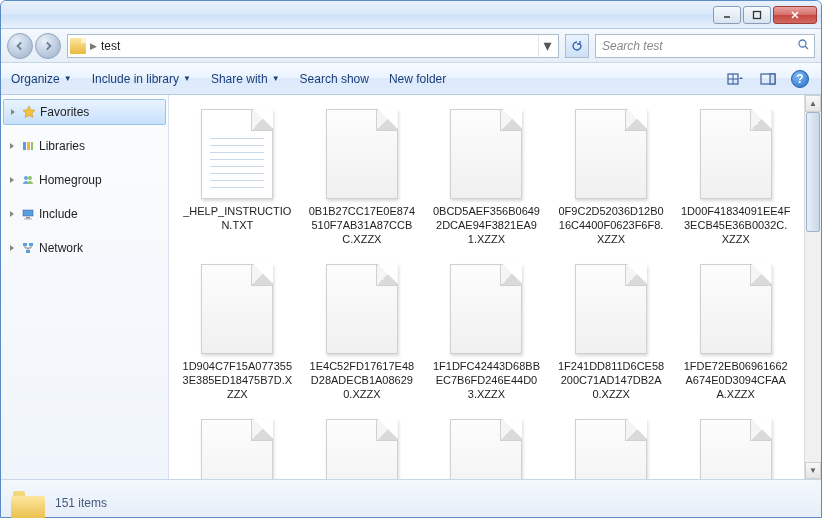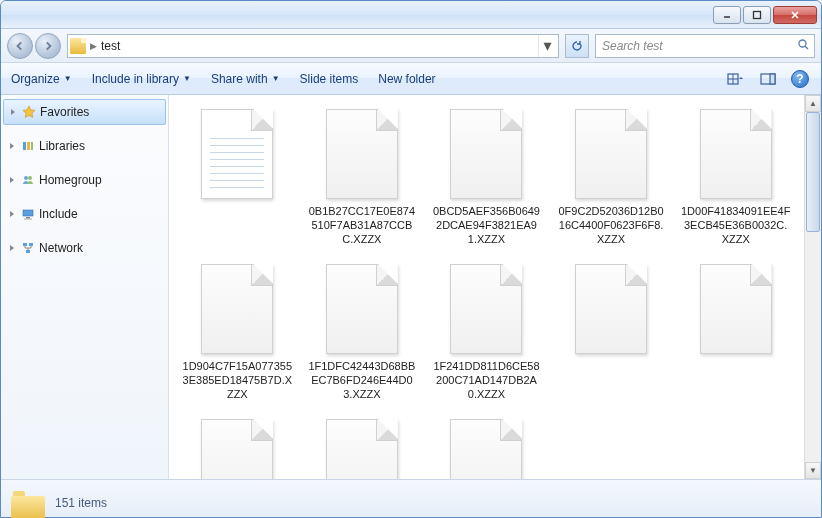--- a/index.html
+++ b/index.html
@@ -119,21 +119,21 @@
       </div>
     <div class="tool-item">
         <span>Include in library</span> 
         <span class="tool-drop">▼</span>
       </div>
     <div class="tool-item">
         <span>Share with</span> 
         <span class="tool-drop">▼</span>
       </div>
     <div class="tool-item">
-        <span>Slide items</span>
+        <span>Search show</span>
       </div>
     <div class="tool-item">
         <span>New folder</span>
       </div>
     <div class="tool-right">
       <div class="iconbtn">
           <svg width="18" height="14" viewBox="0 0 18 14">
             <rect x="1" y="2" width="10" height="10" fill="none" stroke="currentColor" stroke-width="1.2"></rect>
             <line x1="6" y1="2" x2="6" y2="12" stroke="currentColor"></line>
             <line x1="1" y1="7" x2="11" y2="7" stroke="currentColor"></line>
@@ -212,20 +212,21 @@
     </div>
 
     <div class="mainarea">
       <div class="files-grid" id="files-grid">
           <div class="file-cell">
             <div class="file-icon">
               <div class="file-page text">
                 <div class="text-lines"></div>
               </div>
             </div>
+            <div class="file-name">_HELP_INSTRUCTION.TXT</div>
           </div>
           <div class="file-cell">
             <div class="file-icon">
               <div class="file-page"></div>
             </div>
             <div class="file-name">0B1B27CC17E0E874510F7AB31A87CCBC.XZZX</div>
           </div>
           <div class="file-cell">
             <div class="file-icon">
               <div class="file-page"></div>
@@ -247,27 +248,39 @@
           <div class="file-cell">
             <div class="file-icon">
               <div class="file-page"></div>
             </div>
             <div class="file-name">1D904C7F15A0773553E385ED18475B7D.XZZX</div>
           </div>
           <div class="file-cell">
             <div class="file-icon">
               <div class="file-page"></div>
             </div>
+            <div class="file-name">1E4C52FD17617E48D28ADECB1A086290.XZZX</div>
+          </div>
+          <div class="file-cell">
+            <div class="file-icon">
+              <div class="file-page"></div>
+            </div>
             <div class="file-name">1F1DFC42443D68BBEC7B6FD246E44D03.XZZX</div>
           </div>
           <div class="file-cell">
             <div class="file-icon">
               <div class="file-page"></div>
             </div>
             <div class="file-name">1F241DD811D6CE58200C71AD147DB2A0.XZZX</div>
+          </div>
+          <div class="file-cell">
+            <div class="file-icon">
+              <div class="file-page"></div>
+            </div>
+            <div class="file-name">1FDE72EB06961662A674E0D3094CFAAA.XZZX</div>
           </div>
           <div class="file-cell">
             <div class="file-icon">
               <div class="file-page"></div>
             </div>
             <div class="file-name"></div>
           </div>
           <div class="file-cell">
             <div class="file-icon">
               <div class="file-page"></div>

